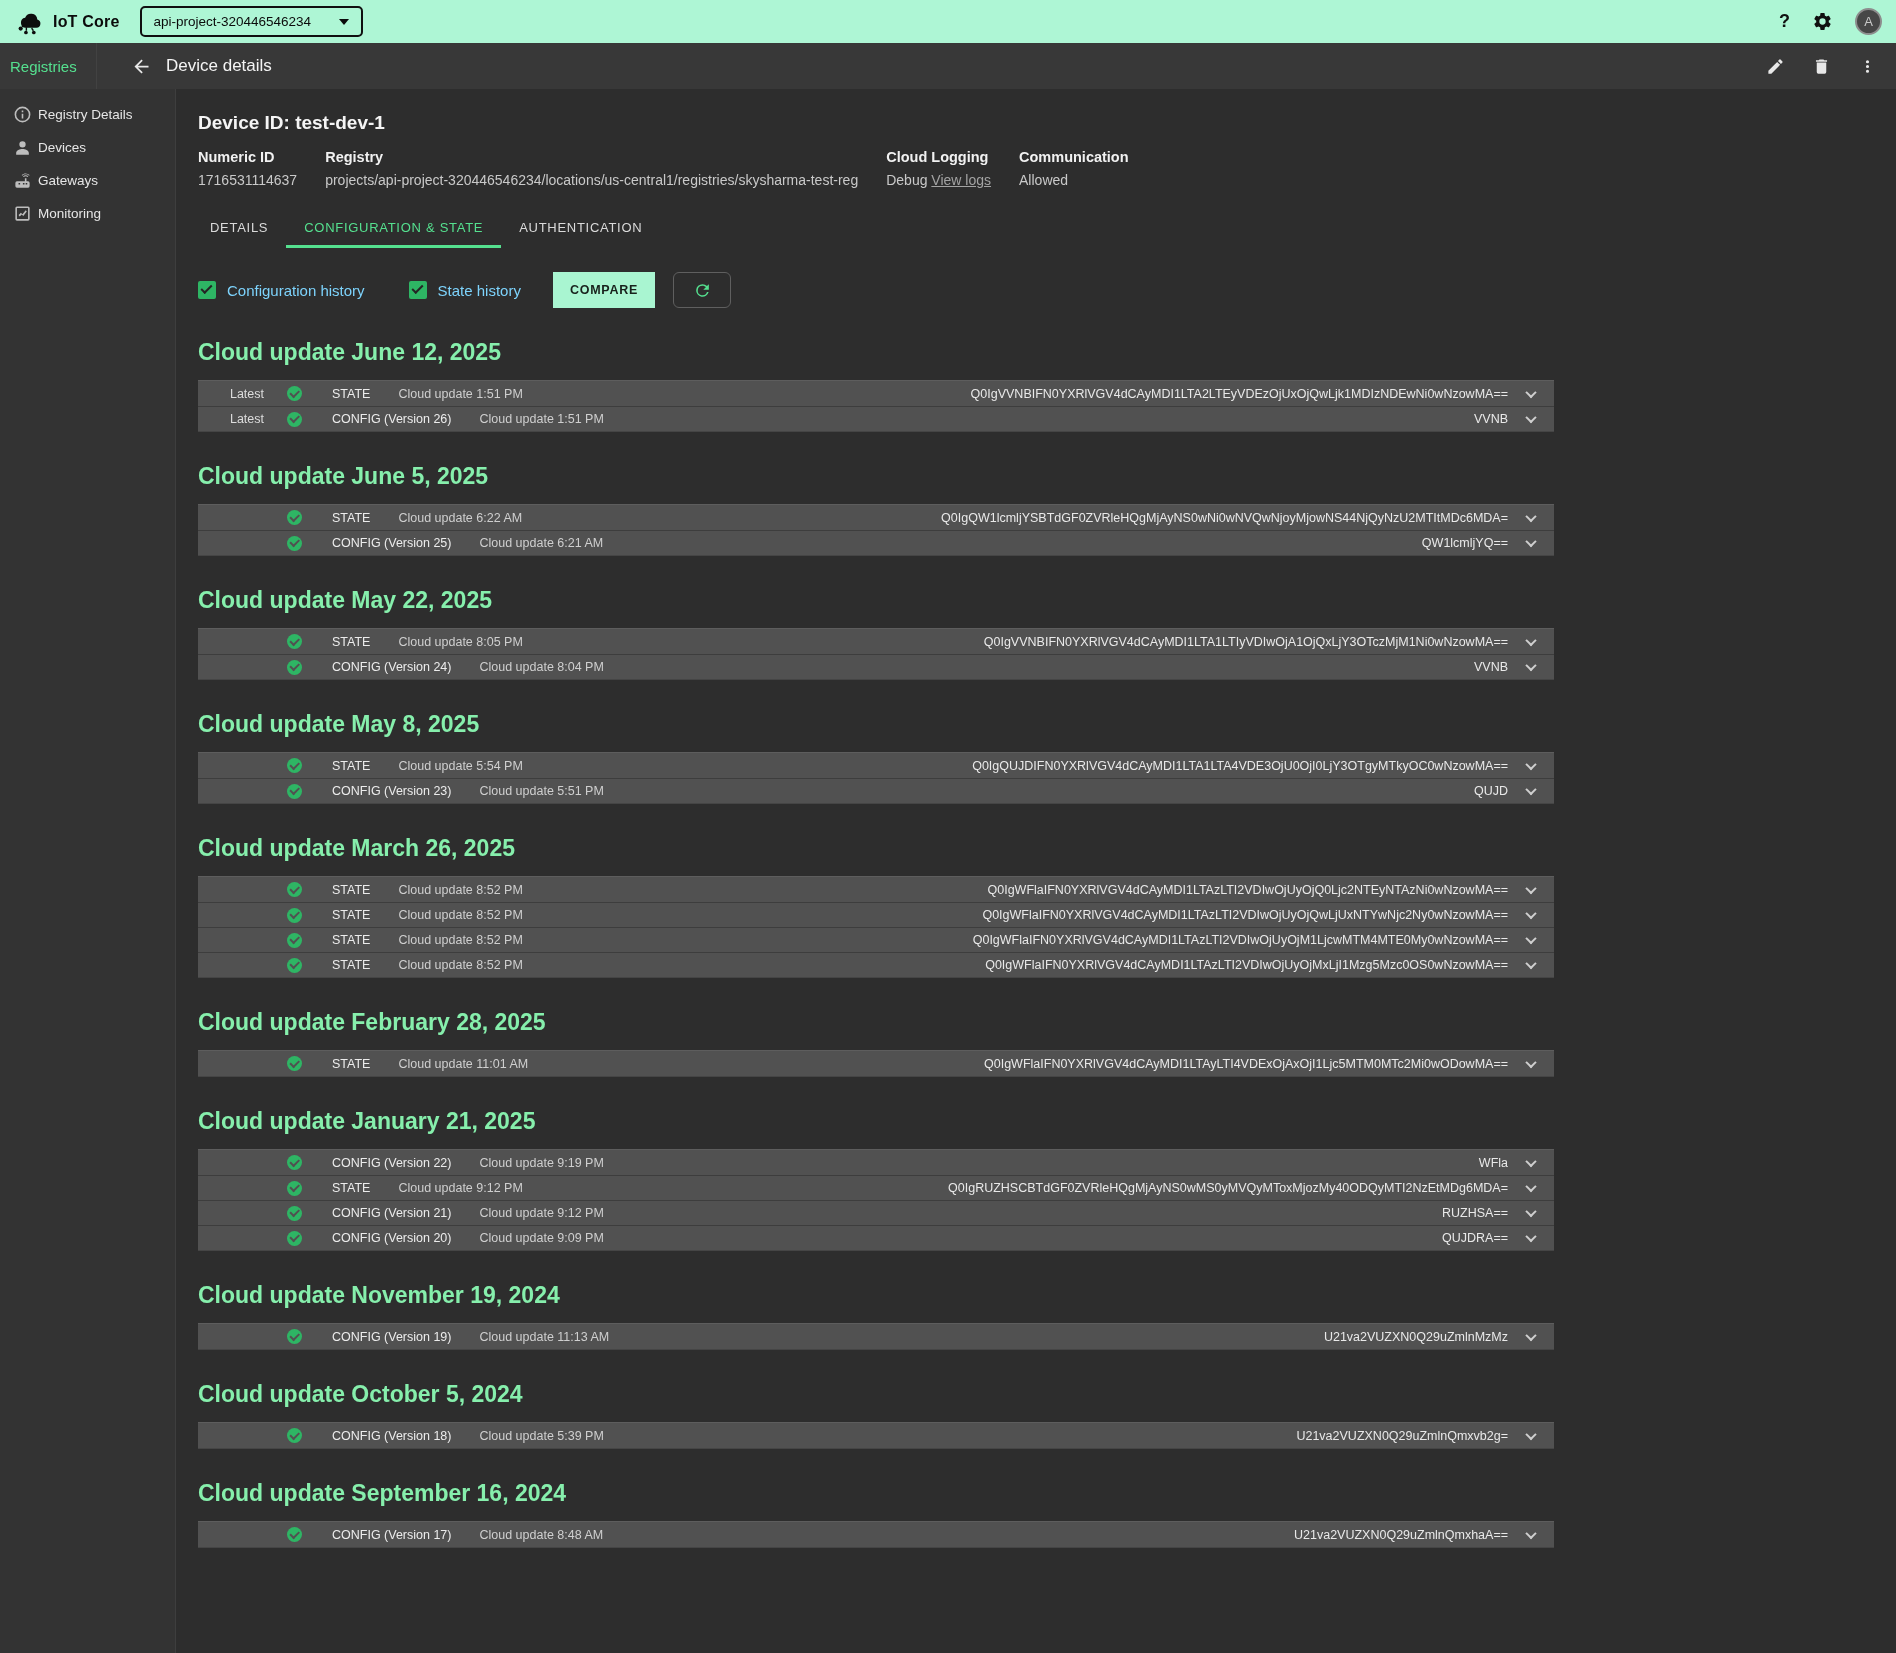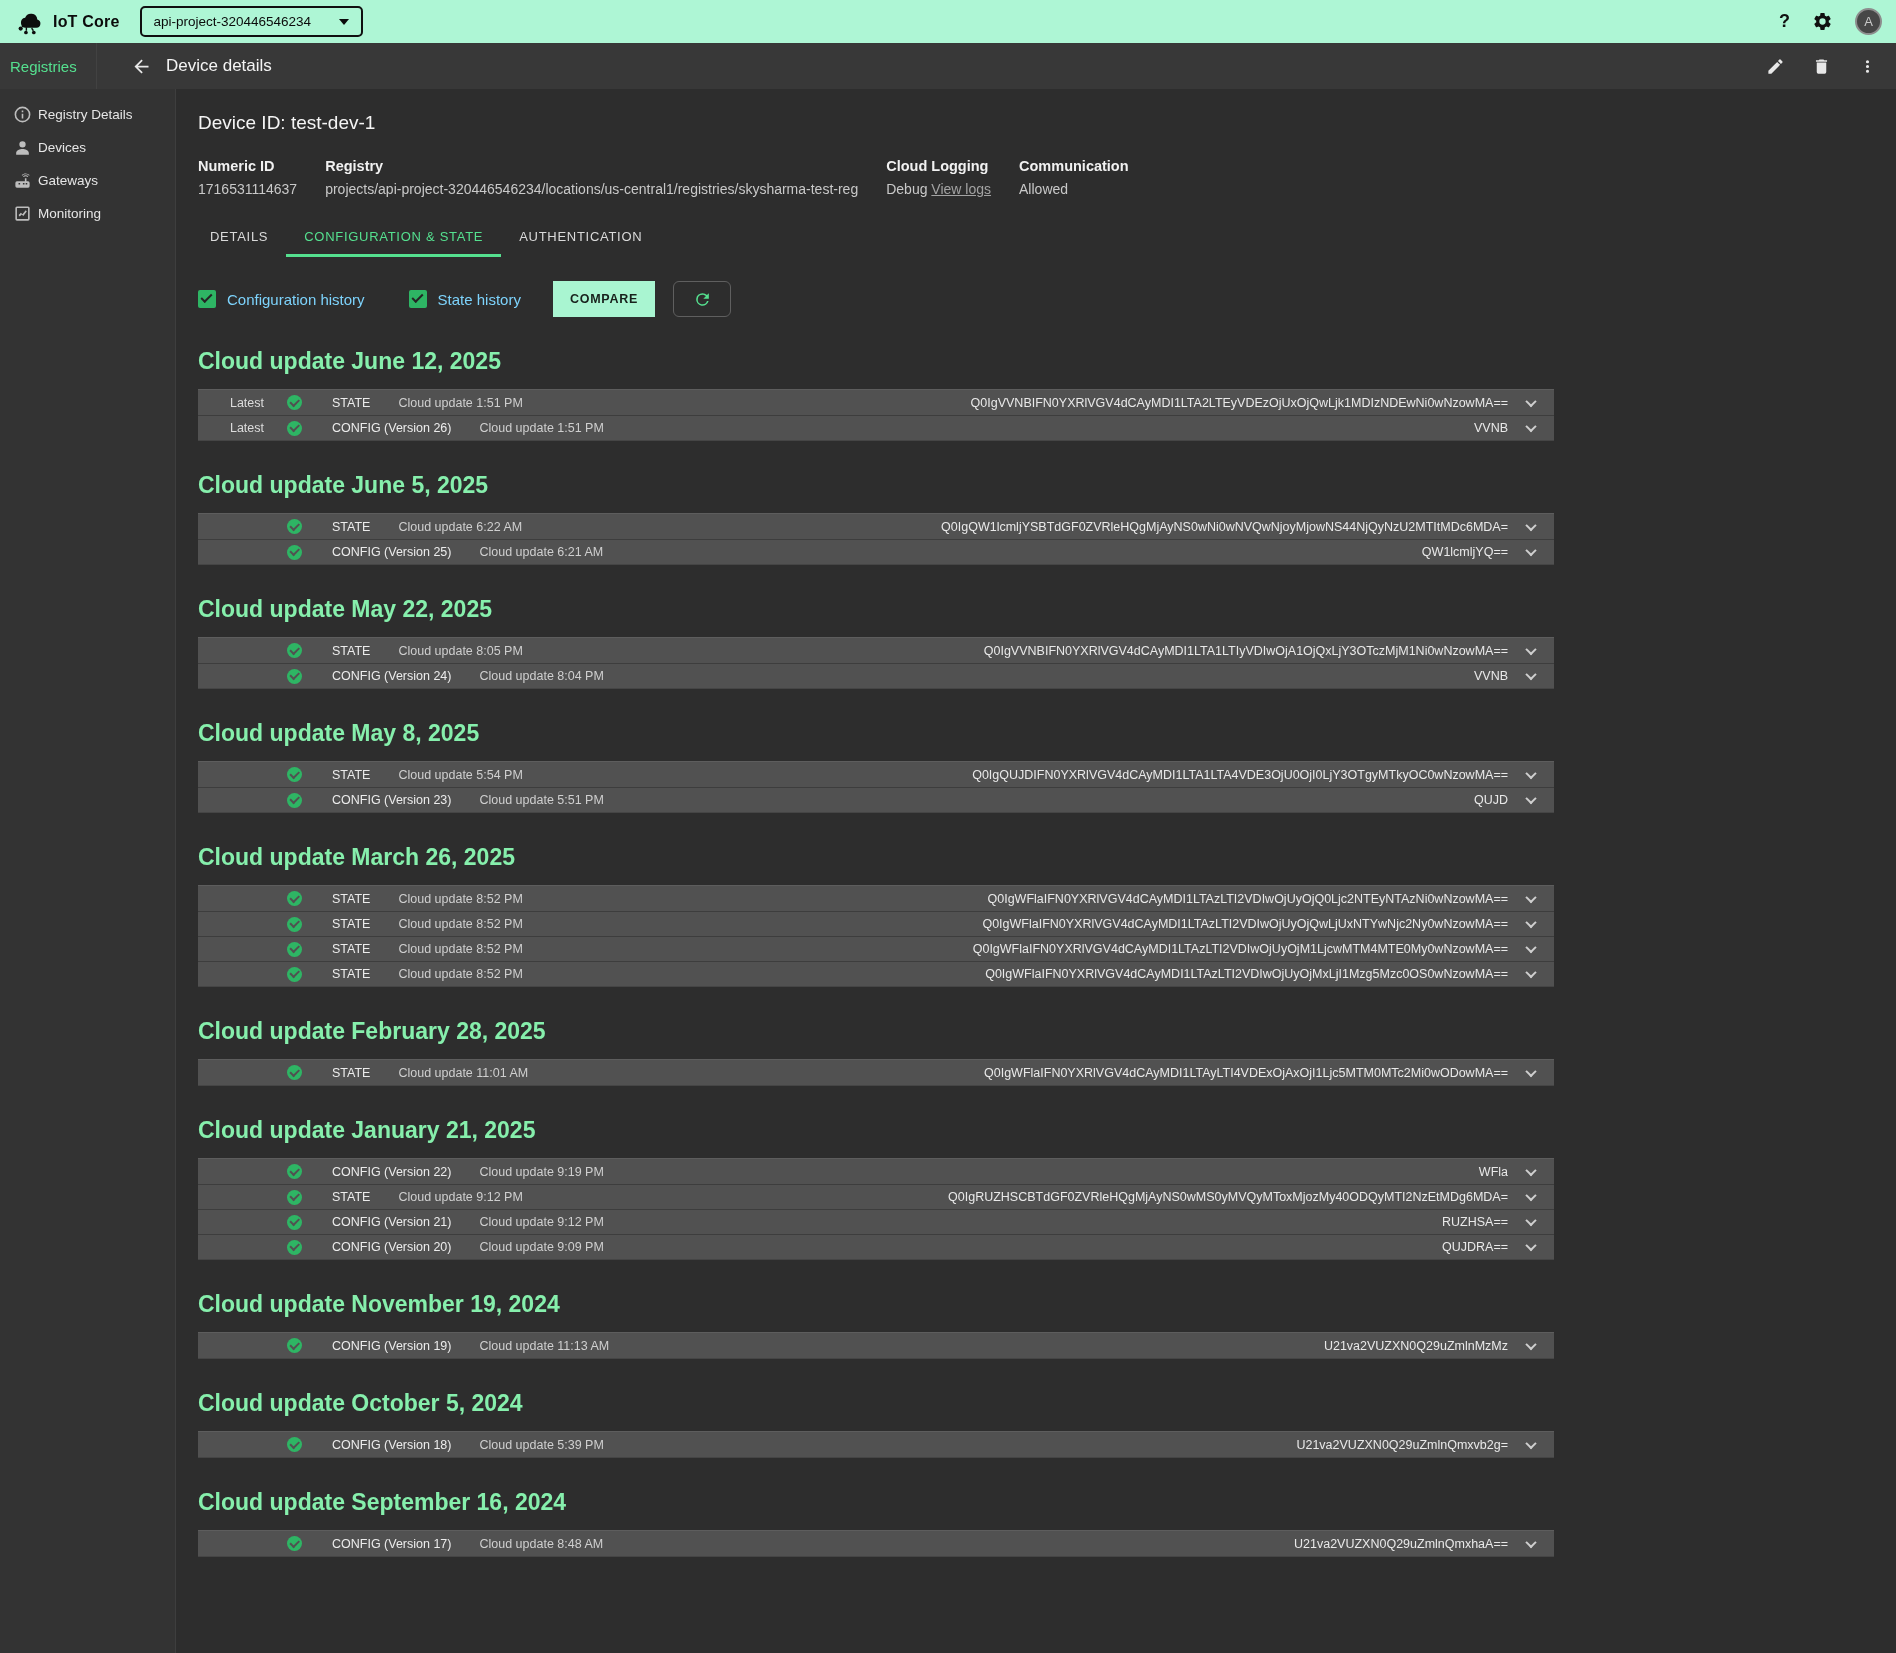--- a/index.html
+++ b/index.html
@@ -27,22 +27,22 @@
 
   
   .shell{display:flex;height:1564px}
   .sidebar{width:176px;background:#333333;border-right:1px solid #3e3e3e;padding-top:9px;flex:none}
   .sb-item{height:33px;display:flex;align-items:center;gap:6px;padding:0 13px;font-size:13.5px;color:#e6e6e6;cursor:pointer}
   .sb-icon{width:19px;height:19px;color:#bdbdbd;flex:none}
   .main{flex:1;padding:0 0 40px 22px;overflow:hidden;background:#2d2d2d}
   .content{width:1356px}
 
   
-  .device-heading{margin-top:23px;font-size:19px;font-weight:normal;color:#f5f5f5}
-  .meta{display:flex;margin-top:24px;gap:28px}
+  .device-heading{margin-top:23px;font-size:19px;font-weight:bold;color:#f5f5f5}
+  .meta{display:flex;margin-top:15px;gap:28px}
   .meta .label{font-weight:bold;font-size:14.5px;color:#f1f1f1}
   .meta .value{margin-top:7px;font-size:14px;color:#c9c9c9}
   .meta-numeric{min-width:92px}
   .link-green{color:#a3a3a3;text-decoration:underline;cursor:pointer}
 
   
   .tabs{display:flex;margin-top:18px;margin-left:-6px}
   .tab{height:42px;display:flex;align-items:center;padding:0 18px;font-size:13px;font-weight:400;letter-spacing:.055em;color:#dadada;position:relative;cursor:pointer;white-space:nowrap}
   .tab.active{color:#55e08f}
   .tab.active::after{content:"";position:absolute;left:0;right:0;bottom:0;height:3px;background:#55e08f}

